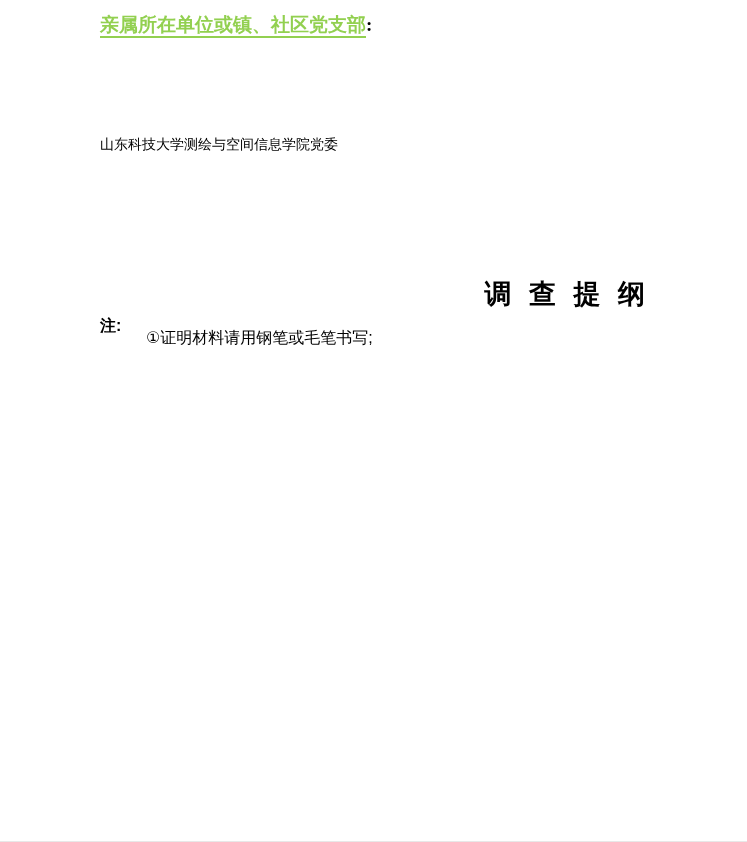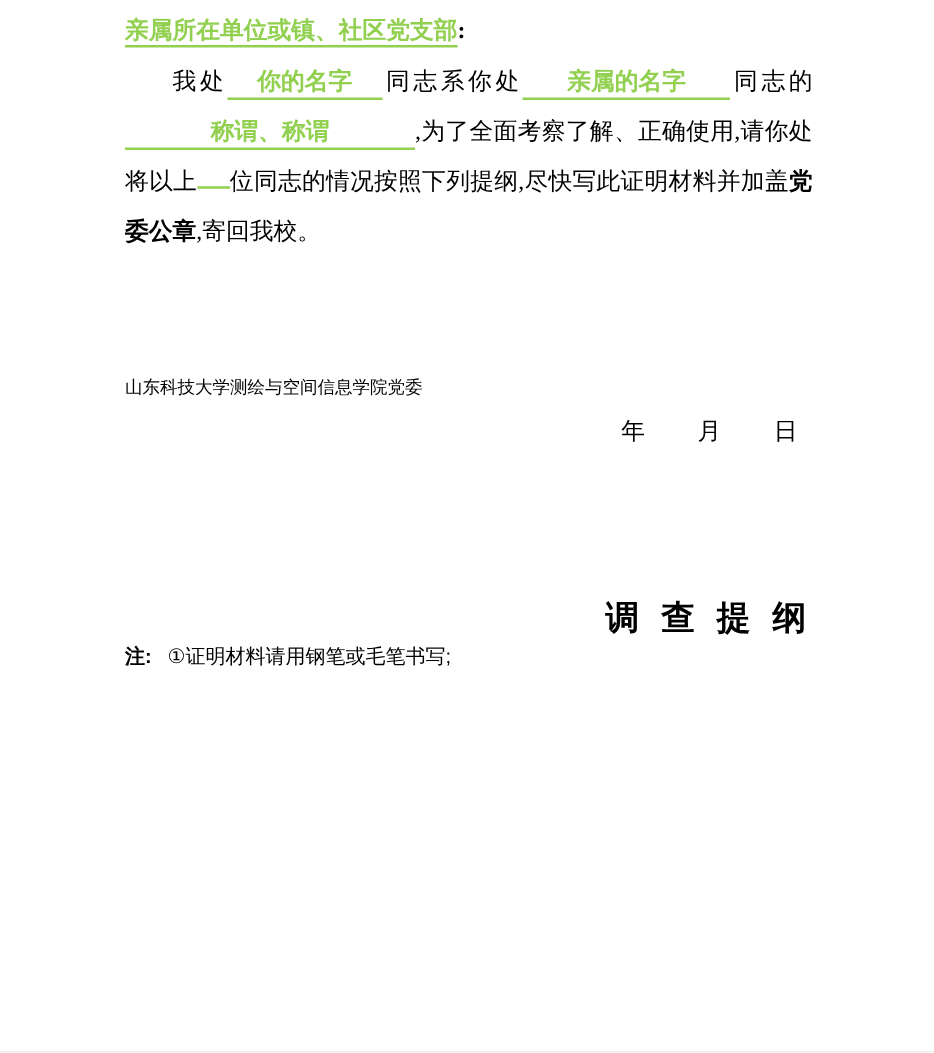--- a/index.html
+++ b/index.html
@@ -89,36 +89,34 @@
     margin-top: 2px;
     font-size: 16px;
     line-height: 31px;
   }
   .notes-label {
     flex: 0 0 34px;
     font-weight: bold;
     white-space: nowrap;
   }
   .notes-body { flex: 1; }
-  .notes-body p { margin: 0; }
+  .notes-body p { margin: 12px; }
 </style>
 </head>
 <body>
 
 <div class="page">
 
   <div class="letter">
 
     <p class="salutation"><span class="green-underlined">亲属所在单位或镇、社区党支部</span><span class="salutation-colon">:</span></p>
 
-    <p class="letter-paragraph"><span>我处</span><span class="blank blank-f1">你的名字</span><span>同志系你处</span><span class="blank blank-f2">亲属的名字</span><span>同志的</span><span class="blank blank-f3">称谓、称谓</span><span>,为了全面考察了解、正确使用,请你处将以上</span><span class="blank blank-f4"></span><span>位同志的情况按照下列提纲,尽快写此证明材料并加盖</span><span class="seal-bold">党委公章</span><span>,寄回我校。</span></p>
 
     <p class="signature-line">山东科技大学测绘与空间信息学院党委</p>
 
-    <p class="date-line"><span>年</span><span>月</span><span>日</span></p>
 
   </div>
 
   <div class="outline">
 
     <p class="outline-title">调 查 提 纲</p>
 
 
     <div class="notes">
       <span class="notes-label">注:</span>

